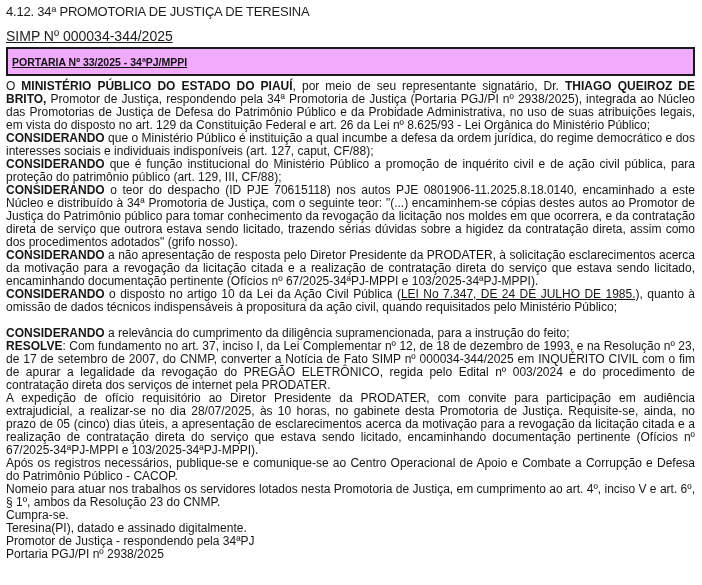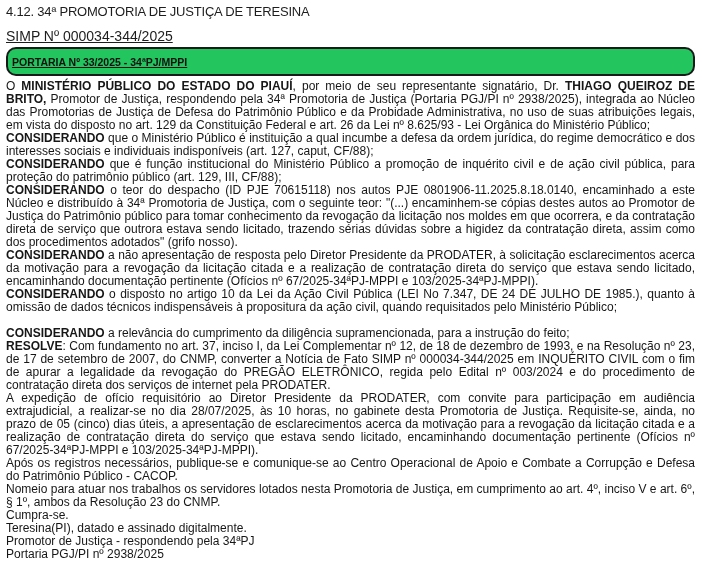--- a/index.html
+++ b/index.html
@@ -1,15 +1,15 @@
 <!DOCTYPE html>
 <html lang="pt-BR"><head>
 <meta charset="utf-8">
 <style>
-  * { margin: 0; padding: 0; box-sizing: border-box; border-radius: 10px; }
+  * { margin: 0; padding: 0; box-sizing: border-box; }
   html, body { background: #ffffff; }
   body {
     width: 702px;
     height: 585px;
     overflow: hidden;
     color: #151515;
     font-family: "Liberation Sans", "DejaVu Sans", sans-serif;
   }
   .page {
     width: 702px;
@@ -27,38 +27,38 @@
   .simp {
     font-size: 14px;
     text-decoration: underline;
     color: #1d1d1d;
     margin-bottom: 3px;
   }
   .portaria-box {
     border: 2px solid #1a1a1a;
     padding: 3px 4px 4px 4px;
     margin-bottom: 4px;
-    background: #22c55e;
+    background: #f0abfc;
   }
   .portaria-title {
     font-size: 10.5px;
     font-weight: 700;
     text-decoration: underline;
     color: #111111;
   }
   .doc-body {
     font-size: 12px;
     line-height: 13px;
     text-align: justify;
     color: #161616;
   }
   .para { }
   .para.gap { margin-bottom: 13px; }
   .b { font-weight: 700; }
-  .u { }
+  .u { text-decoration: underline; }
 </style>
 </head>
 <body>
 
 <div class="page">
   <div class="section-heading">4.12. 34ª PROMOTORIA DE JUSTIÇA DE TERESINA</div>
 
   <div class="simp">SIMP Nº 000034-344/2025</div>
 
   <div class="portaria-box">

